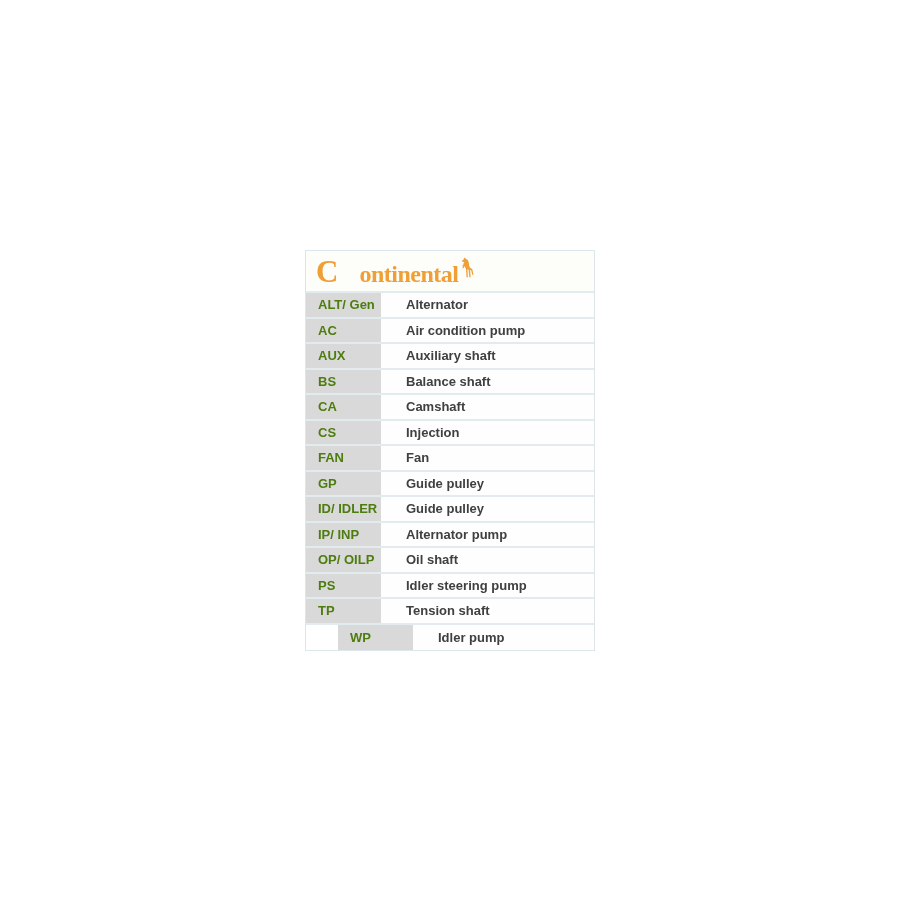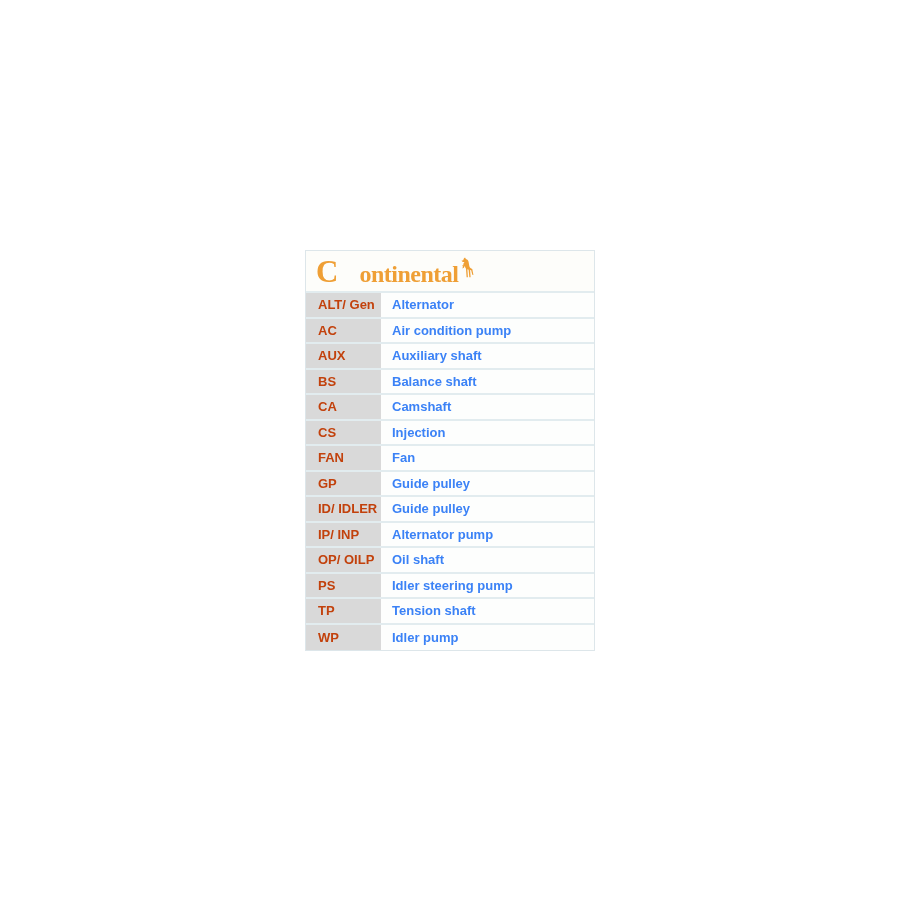--- a/index.html
+++ b/index.html
@@ -53,42 +53,42 @@
     margin-top: 1px;
   }
   .rows { display: block; }
   .row {
     box-sizing: border-box;
     height: 25.5px;
     display: flex;
     align-items: stretch;
     border-bottom: 2px solid #e2ecef;
   }
-  .row:last-child { border-bottom: none; }
+  .row:last-child { border-bottom: none; margin-left: 32px; }
   .cell-abbr {
     flex: 0 0 75px;
     box-sizing: border-box;
     background: #d9d9d9;
     padding-left: 12px;
     display: flex;
     align-items: center;
     font-size: 13px;
     font-weight: bold;
-    color: #c2410c;
+    color: #4d7c0f;
     white-space: nowrap;
   }
   .cell-desc {
     flex: 1;
     box-sizing: border-box;
-    padding-left: 11px;
+    padding-left: 25px;
     display: flex;
     align-items: center;
     font-size: 13px;
     font-weight: bold;
-    color: #3b82f6;
+    color: #404040;
     background: #fdfefd;
     white-space: nowrap;
   }
 </style>
 </head>
 <body>
 
 <div class="legend-table">
   <div class="table-header">
     <div class="logo">

